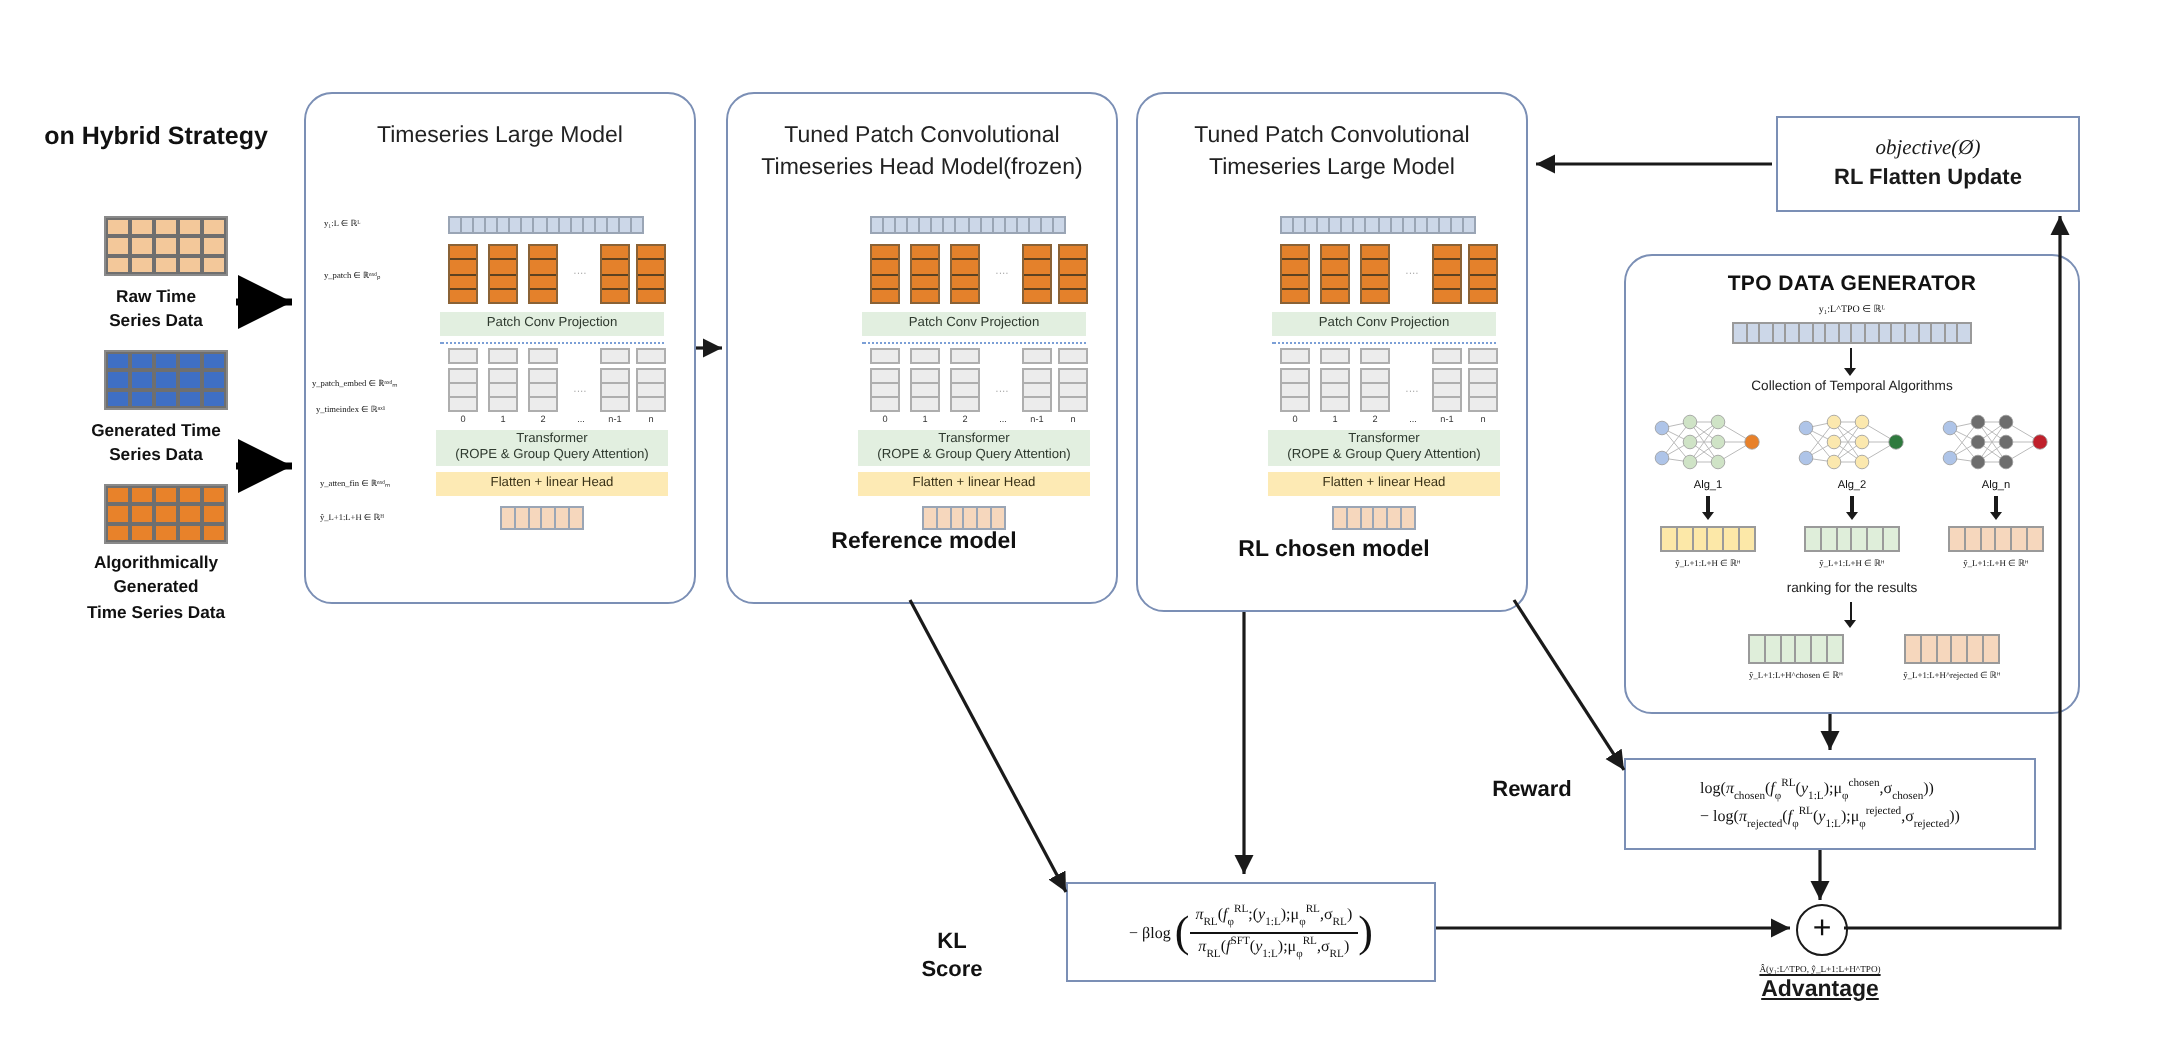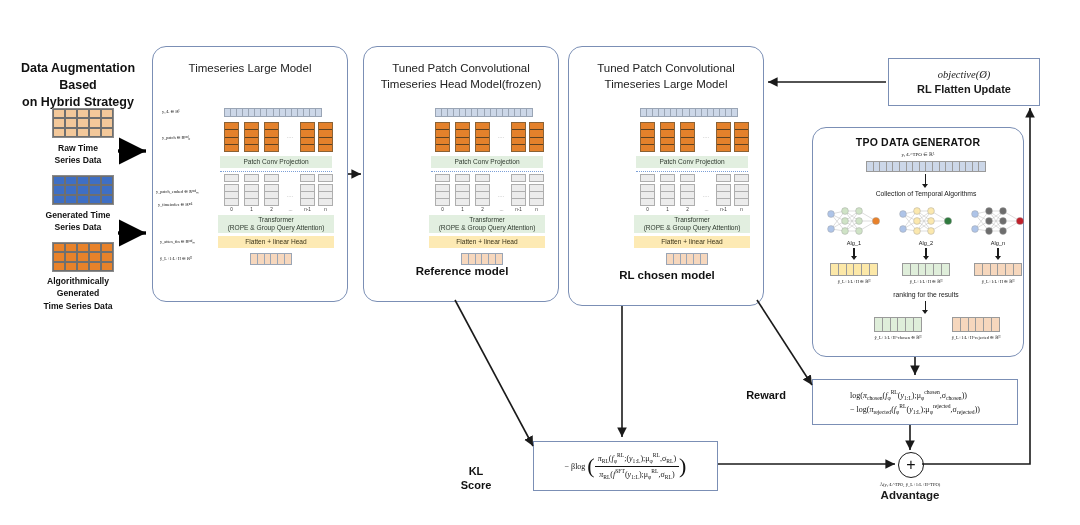--- a/index.html
+++ b/index.html
@@ -51,21 +51,20 @@
   sup,sub{font-size:5.6px;}
   .sideflag{font-size:11px;font-weight:bold;color:#111;text-align:center;line-height:1.3;}
   .plus-node{border:1.6px solid #1a1a1a;border-radius:50%;background:#fff;
              display:flex;align-items:center;justify-content:center;font-size:16px;color:#111;}
   svg.ov{position:absolute;left:0;top:0;width:1080px;height:525px;pointer-events:none;}
 </style>
 </head>
 <body>
 
 <div class="abs" style="left:8px;top:60px;width:140px;">
-  <div class="aug-title">Data Augmentation Based</div>
   <div class="aug-title">on Hybrid Strategy</div>
 </div>
 
 <div class="grid-block abs" id="src-0" style="left: 52px; top: 108px; width: 62px; height: 30px; grid-template-columns: repeat(5, 1fr); grid-template-rows: repeat(3, 1fr); background: rgb(243, 200, 154);">
     <div></div>
     <div></div>
     <div></div>
     <div></div>
     <div></div>
     <div></div>
@@ -470,21 +469,21 @@
       <div></div>
       <div></div>
     </div>
   </div>
 
 <div class="formula-box abs" style="left:888px;top:58px;width:152px;height:48px;flex-direction:column;">
   <div style="font-family:'Liberation Serif',serif;font-style:italic;font-size:10.5px;">objective(Ø)</div>
   <div style="font-weight:bold;font-size:11px;margin-top:3px;">RL Flatten Update</div>
 </div>
 
-<div class="model-box abs" style="left:812px;top:127px;width:212px;height:230px;">
+<div class="model-box abs" style="left:812px;top:127px;width:228px;height:230px;">
   <div class="tpo-title" style="margin-top:8px;">TPO DATA GENERATOR</div>
   <div class="eqlab" style="margin-top:3px;font-size:5px;">y₁:L^TPO ∈ ℝᴸ</div>
 </div>
 <div class="abs" id="tpo-inner" style="left:812px;top:127px;width:228px;height:230px;">
     <div class="mini-strip" style="position: absolute; left: 54px; top: 34px; width: 120px; height: 11px; background: rgb(204, 215, 232);">
       <div></div>
       <div></div>
       <div></div>
       <div></div>
       <div></div>
@@ -679,21 +678,21 @@
         <i>π</i><sub>RL</sub>(<i>f</i><sup>SFT</sup>(<i>y</i><sub>1:L</sub>);μ<sub>φ</sub><sup>RL</sup>,σ<sub>RL</sub>)
       </span>
     </span>
     <span class="paren">)</span>
   </div>
 </div>
 
 <div class="plus-node abs" style="left:898px;top:452px;width:24px;height:24px;">
   <span>+</span>
 </div>
-<div class="abs" style="left:840px;top:482px;width:140px;text-align:center;">
+<div class="abs" style="left:840px;top:482px;width:140px;text-align:center;text-decoration:underline;">
   <div class="eqlab" style="font-size:4.6px;">Â(y₁:L^TPO, ŷ_L+1:L+H^TPO)</div>
   <div style="font-weight:bold;font-size:11.5px;margin-top:2px;">Advantage</div>
 </div>
 
 <svg class="ov" viewBox="0 0 1080 525">
   <defs>
     <marker id="ah" markerWidth="7" markerHeight="7" refX="6" refY="3" orient="auto">
       <path d="M0,0 L6,3 L0,6 z" fill="#1a1a1a"></path>
     </marker>
     <marker id="ahb" markerWidth="9" markerHeight="9" refX="8" refY="4" orient="auto">

